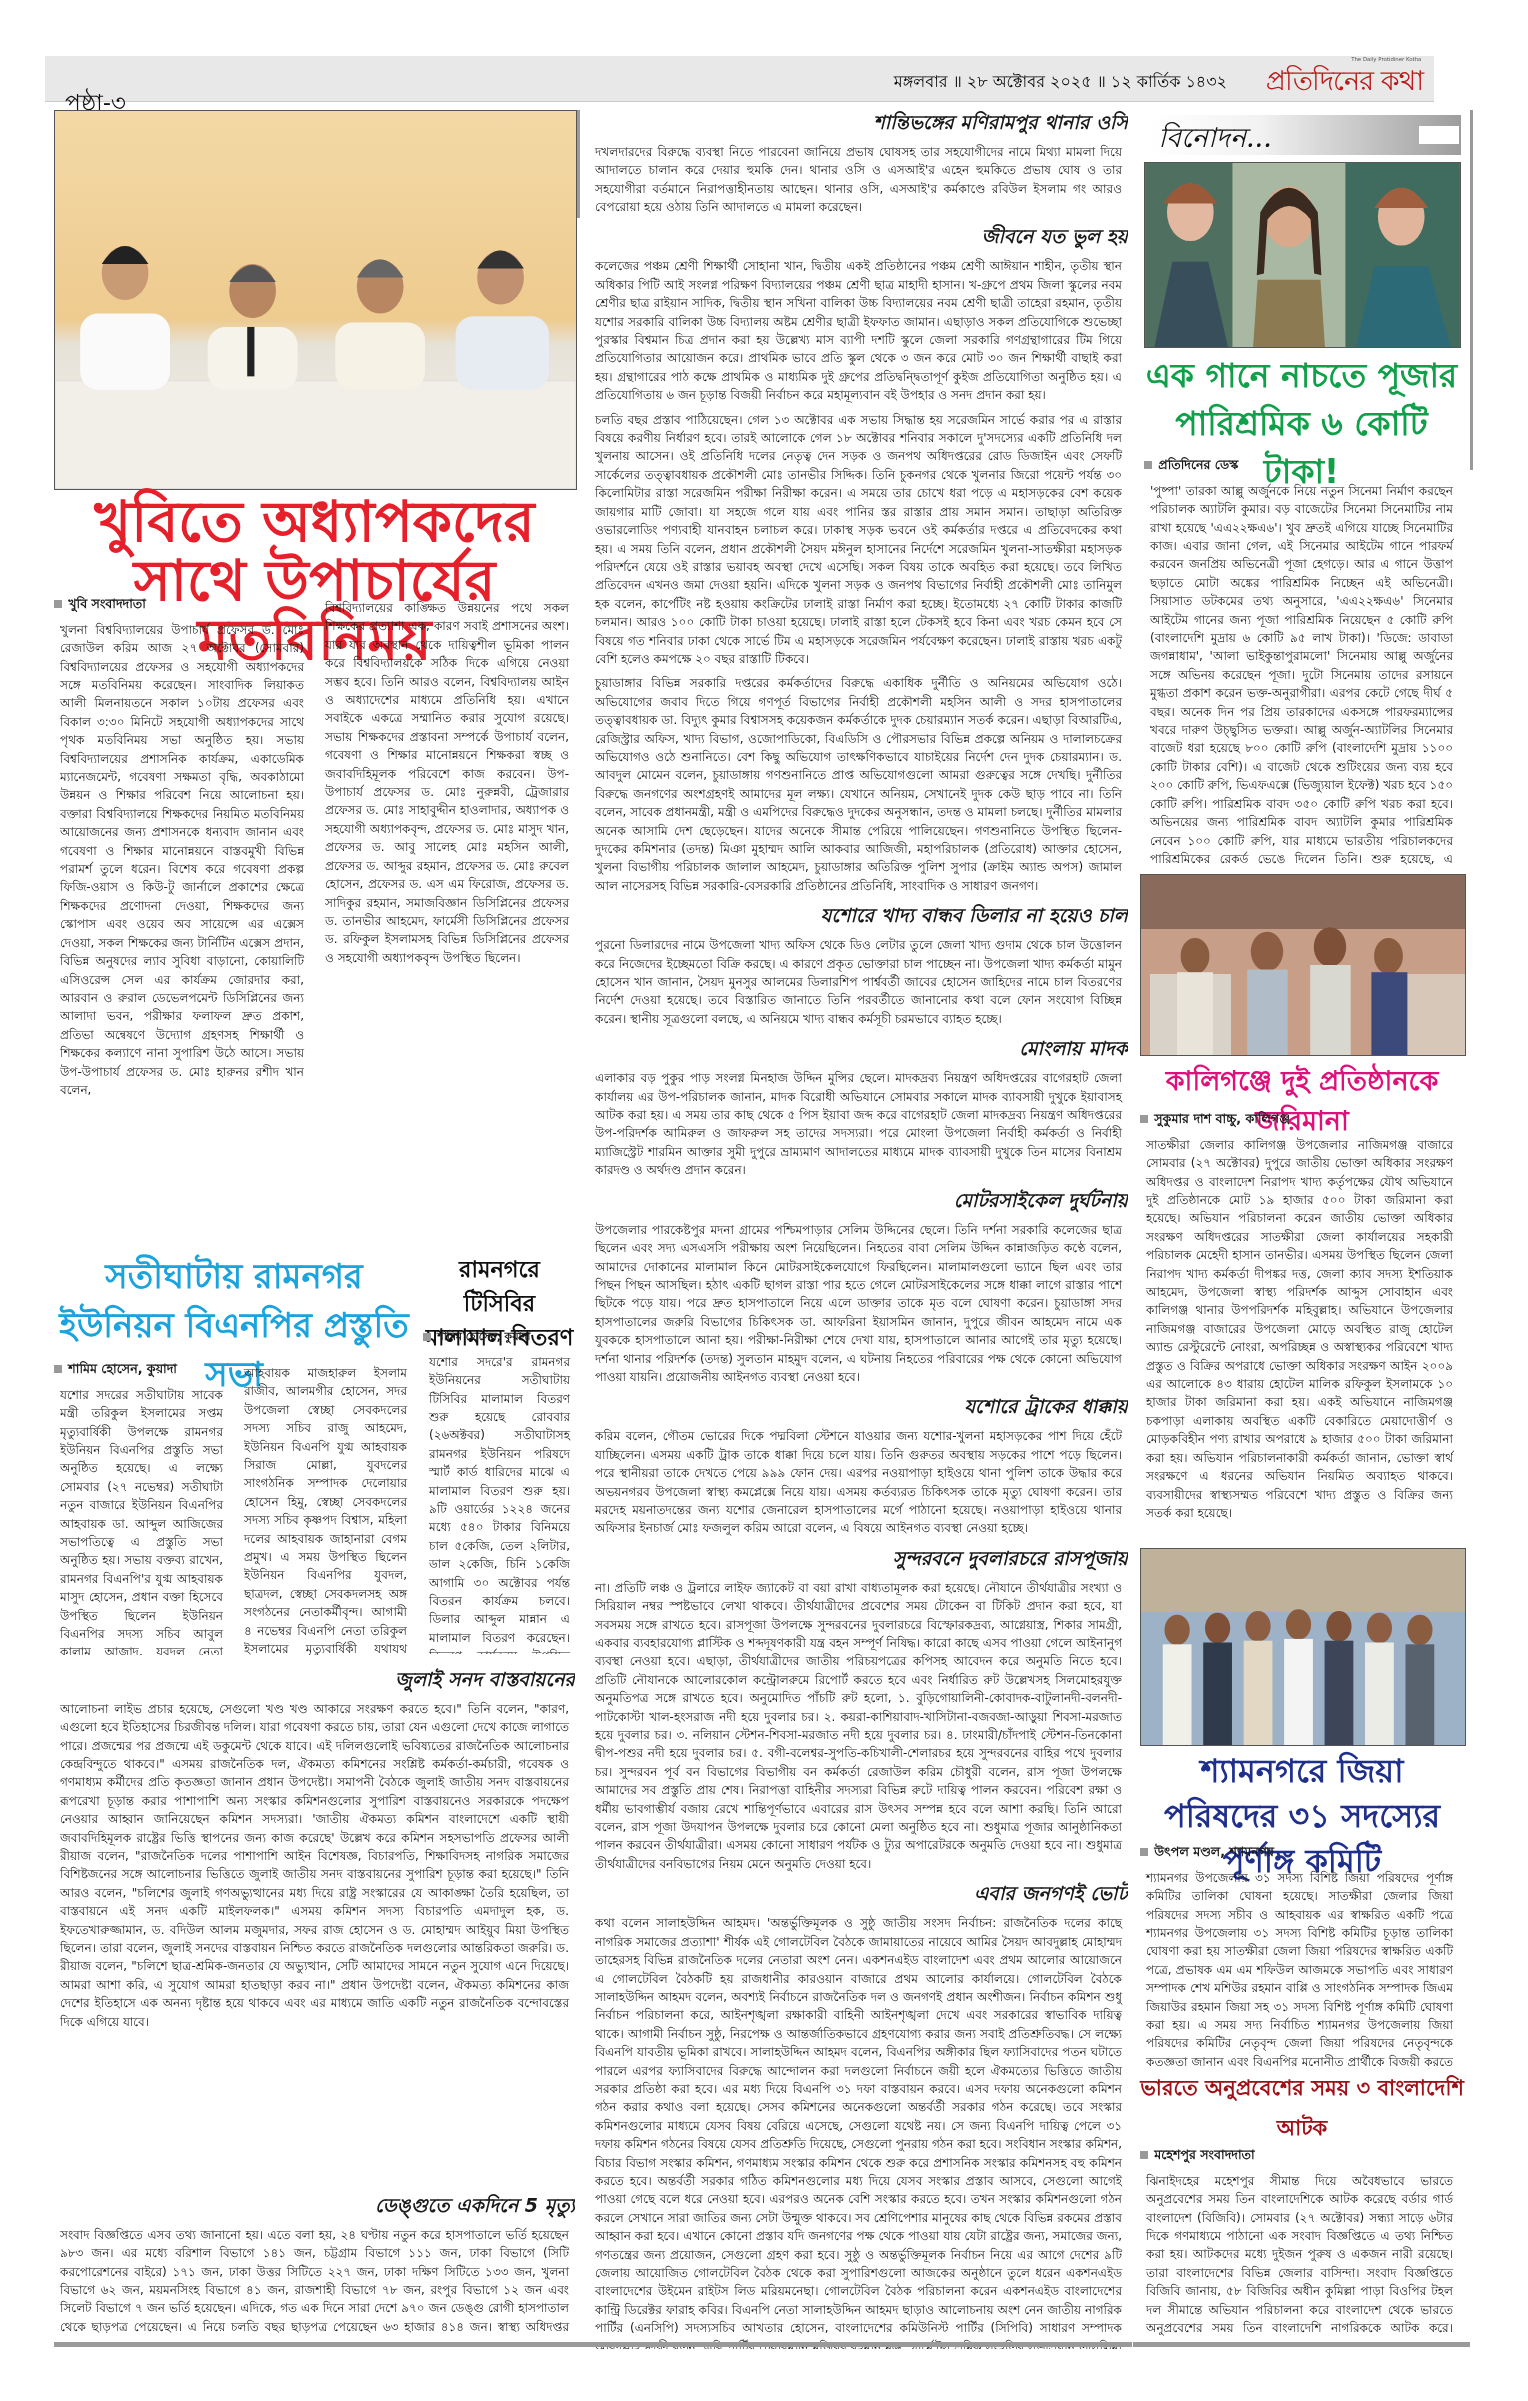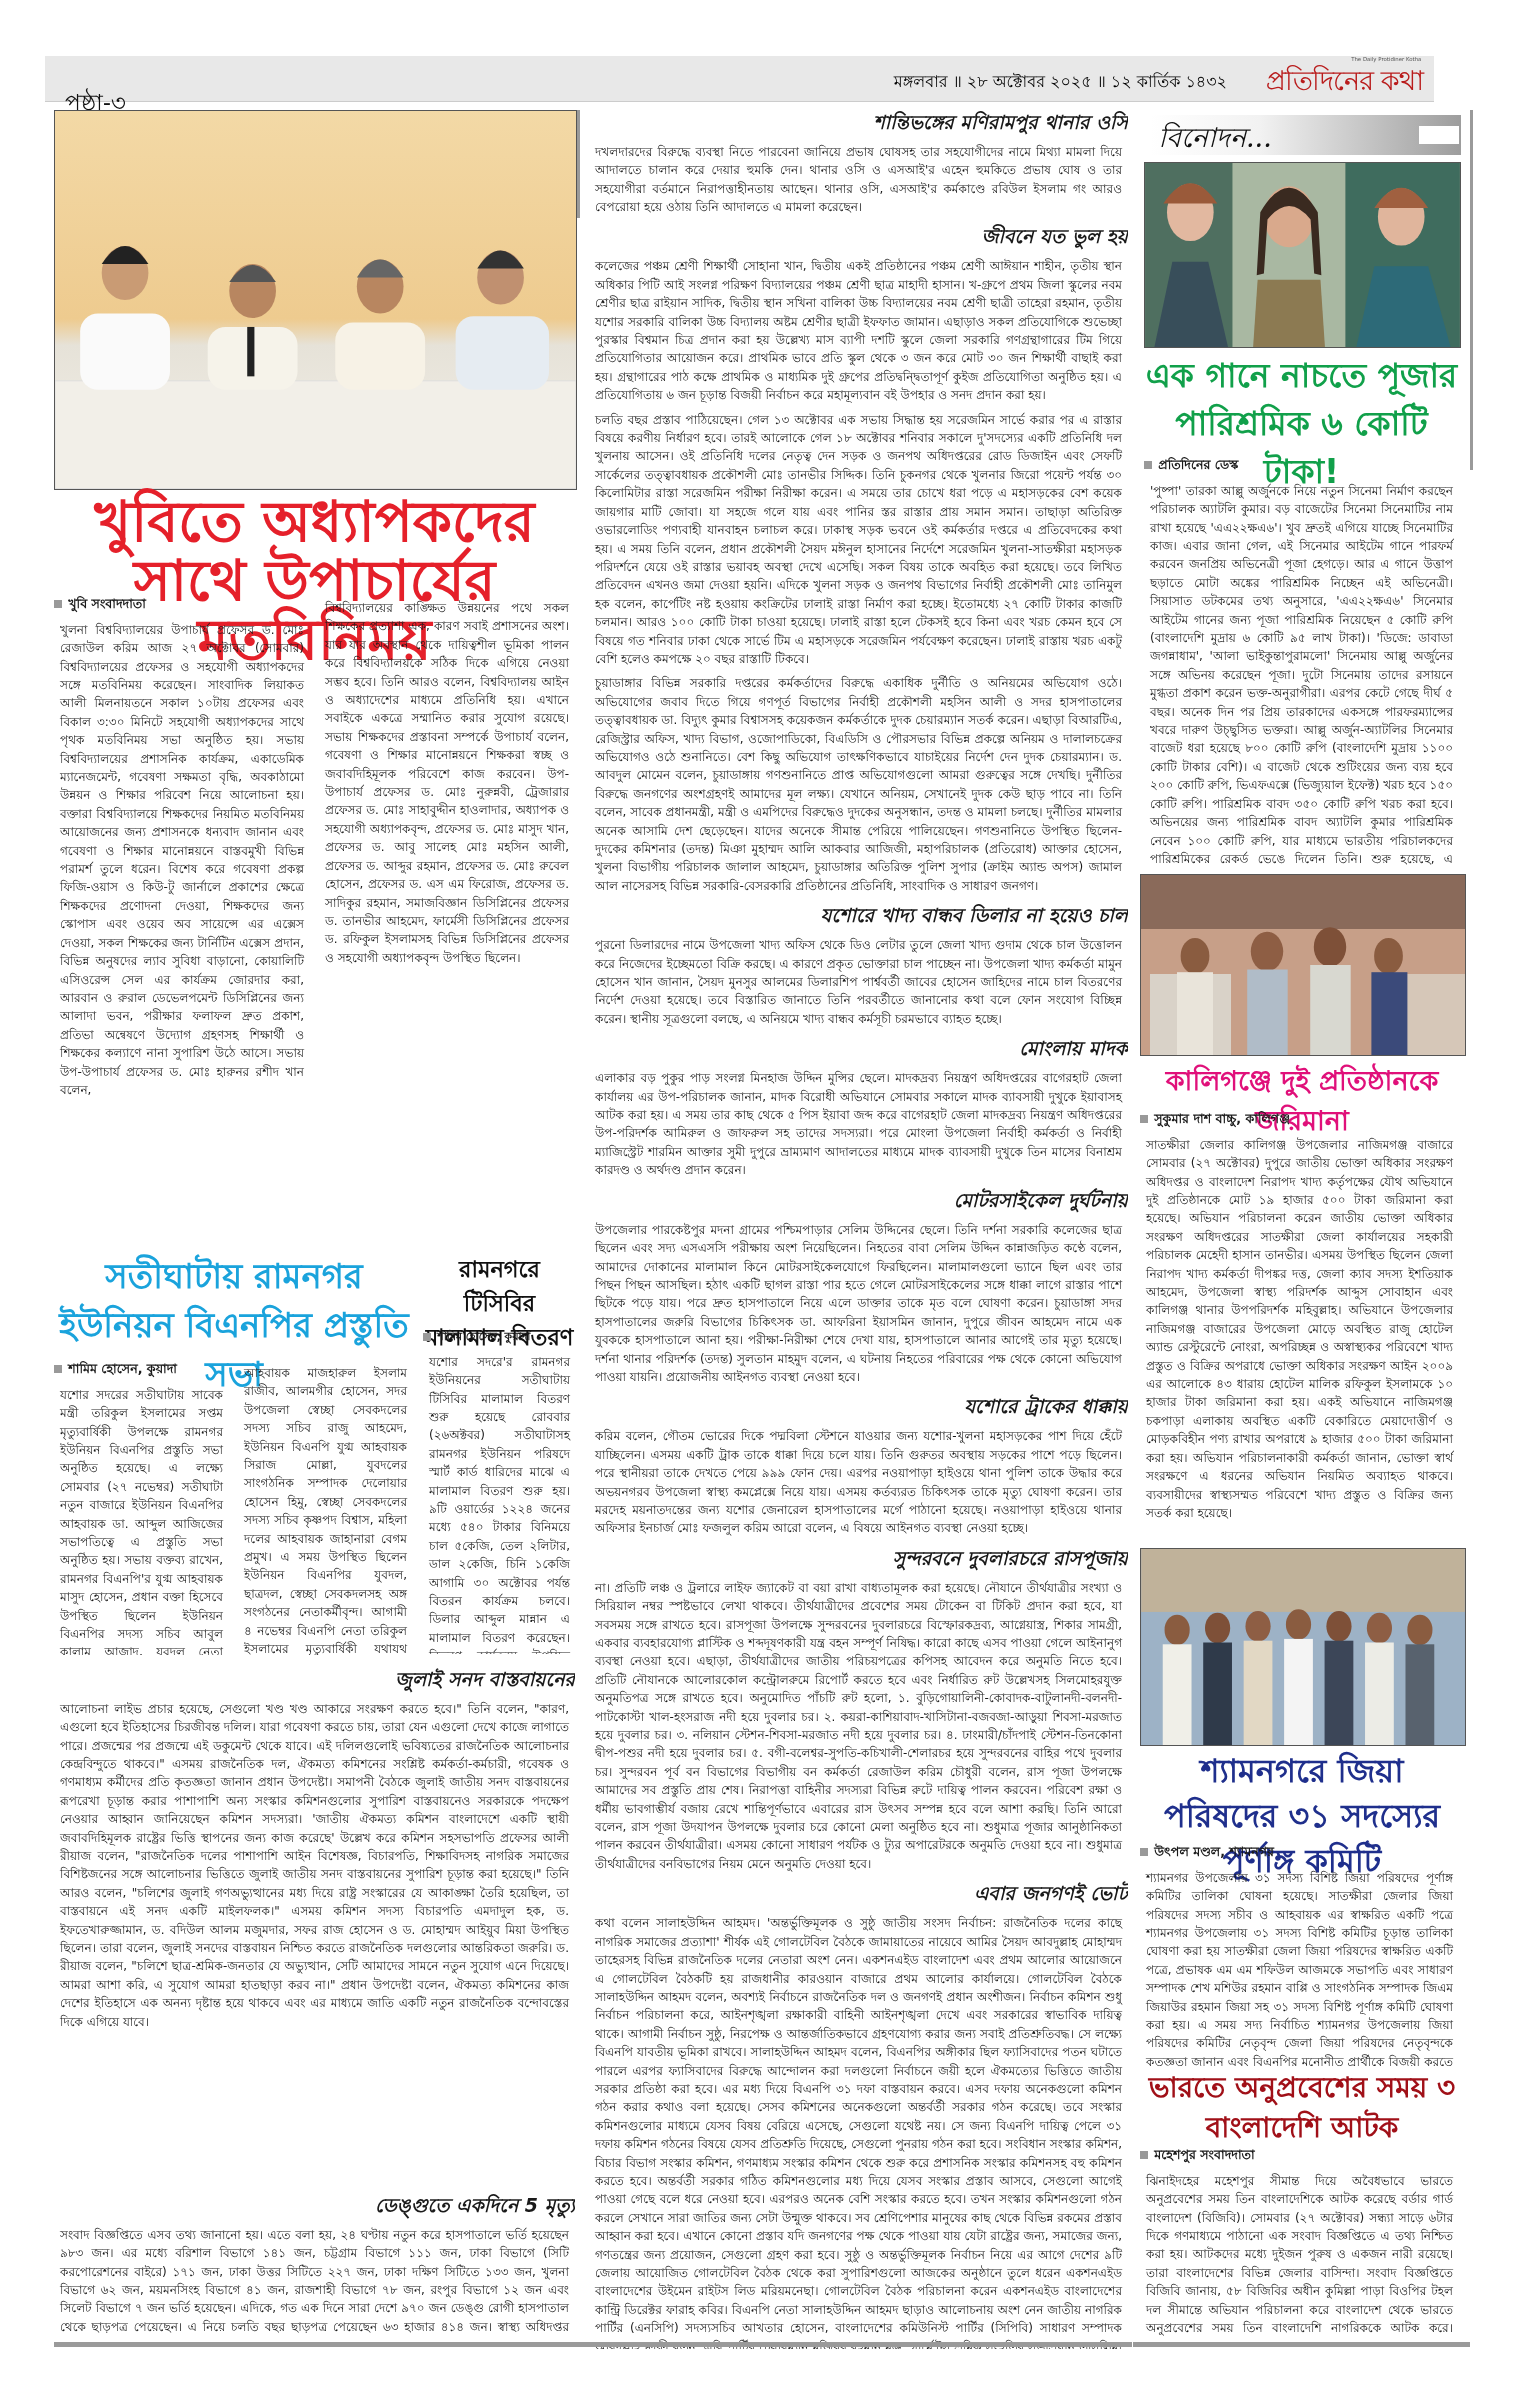--- a/index.html
+++ b/index.html
@@ -211,20 +211,20 @@
   </svg>
 </div>
 
 <div class="headline" style="left:1140px;top:1749px;width:324px;font-size:32px;color:#1f2f8c;line-height:45px;">শ্যামনগরে জিয়া পরিষদের ৩১ সদস্যের পূর্ণাঙ্গ কমিটি</div>
 
 <div class="col" style="left:1140px;top:1841px;width:319px;height:225px;">
   <p class="byline">উৎপল মণ্ডল, শ্যামনগর</p>
   <p class="txt">শ্যামনগর উপজেলায় ৩১ সদস্য বিশিষ্ট জিয়া পরিষদের পূর্ণাঙ্গ কমিটির তালিকা ঘোষনা হয়েছে। সাতক্ষীরা জেলার জিয়া পরিষদের সদস্য সচীব ও আহবায়ক এর স্বাক্ষরিত একটি পত্রে শ্যামনগর উপজেলায় ৩১ সদস্য বিশিষ্ট কমিটির চূড়ান্ত তালিকা ঘোষণা করা হয় সাতক্ষীরা জেলা জিয়া পরিষদের স্বাক্ষরিত একটি পত্রে, প্রভাষক এম এম শফিউল আজমকে সভাপতি এবং সাধারণ সম্পাদক শেখ মশিউর রহমান বাপ্পি ও সাংগঠনিক সম্পাদক জিএম জিয়াউর রহমান জিয়া সহ ৩১ সদস্য বিশিষ্ট পূর্ণাঙ্গ কমিটি ঘোষণা করা হয়। এ সময় সদ্য নির্বাচিত শ্যামনগর উপজেলায় জিয়া পরিষদের কমিটির নেতৃবৃন্দ জেলা জিয়া পরিষদের নেতৃবৃন্দকে কৃতজ্ঞতা জানান এবং বিএনপির মনোনীত প্রার্থীকে বিজয়ী করতে একযোগে কাজ করার অঙ্গীকার করেন। এসময় উপস্থিত ছিলেন জাতীয়তাবাদী দল বিএনপির নেতৃবৃন্দ।</p>
 </div>
 
-<div class="headline" style="left:1140px;top:2068px;width:324px;font-size:28px;color:#a01018;line-height:40px;">ভারতে অনুপ্রবেশের সময় ৩ বাংলাদেশি আটক</div>
+<div class="headline" style="left:1140px;top:2068px;width:324px;font-size:21px;color:#a01018;line-height:40px;">ভারতে অনুপ্রবেশের সময় ৩ বাংলাদেশি আটক</div>
 
 <div class="col" style="left:1140px;top:2144px;width:319px;height:193px;">
   <p class="byline">মহেশপুর সংবাদদাতা</p>
   <p class="txt">ঝিনাইদহের মহেশপুর সীমান্ত দিয়ে অবৈধভাবে ভারতে অনুপ্রবেশের সময় তিন বাংলাদেশিকে আটক করেছে বর্ডার গার্ড বাংলাদেশ (বিজিবি)। সোমবার (২৭ অক্টোবর) সন্ধ্যা সাড়ে ৬টার দিকে গণমাধ্যমে পাঠানো এক সংবাদ বিজ্ঞপ্তিতে এ তথ্য নিশ্চিত করা হয়। আটকদের মধ্যে দুইজন পুরুষ ও একজন নারী রয়েছে। তারা বাংলাদেশের বিভিন্ন জেলার বাসিন্দা। সংবাদ বিজ্ঞপ্তিতে বিজিবি জানায়, ৫৮ বিজিবির অধীন কুমিল্লা পাড়া বিওপির টহল দল সীমান্তে অভিযান পরিচালনা করে বাংলাদেশ থেকে ভারতে অনুপ্রবেশের সময় তিন বাংলাদেশি নাগরিককে আটক করে। এছাড়া, উথলী বিওপির দায়িত্বপূর্ণ এলাকার সীমান্তে পিলার ৭১/৩ এস হতে বাংলাদেশের অভ্যন্তরে সন্তোষপুর গ্রামের কবরস্থানের পাশে মাদকবিরোধী অভিযান চালিয়ে আসামিবিহীন ৬০০ পিস ভায়াগ্রা ট্যাবলেট উদ্ধার করা হয়।</p>
 </div>
 <div class="rule-h" style="left:1133px;top:2342px;width:337px;"></div>
 
 
 </body></html>

